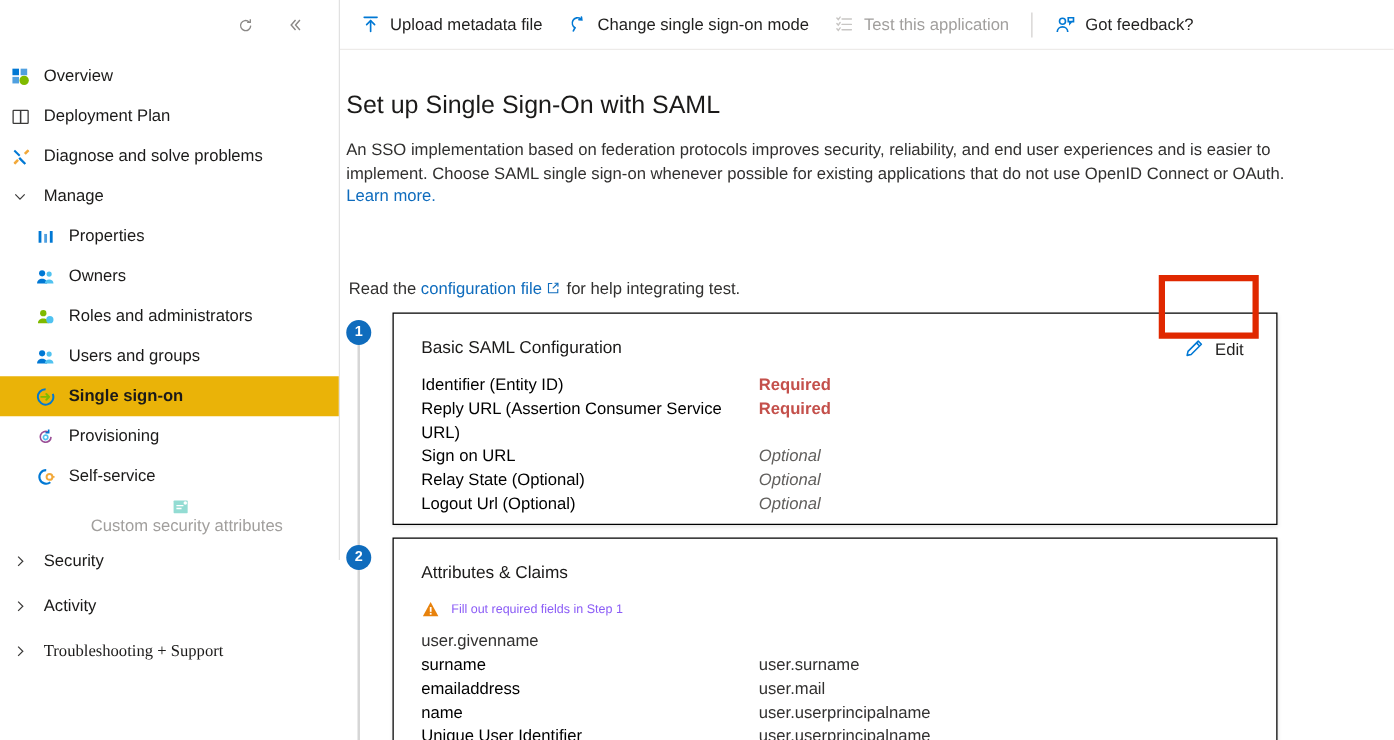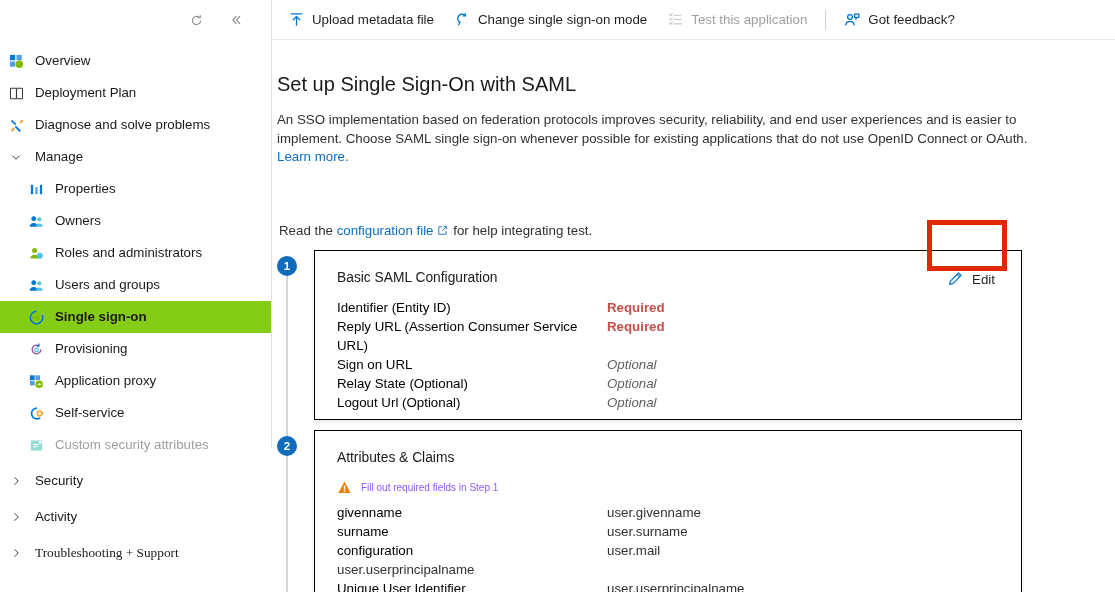--- a/index.html
+++ b/index.html
@@ -56,22 +56,22 @@
     align-items: center;
     height: 32px;
     padding-left: 8px;
     font-size: 13.3px;
     color: #1b1a19;
     cursor: pointer;
     white-space: nowrap;
   }
   .nav-item.level0 { padding-left: 8px; }
   .nav-item.level1 { padding-left: 28px; }
-  .nav-item.selected { background: #84cc16; font-weight: bold; }
-  .nav-item.disabled { color: #a19f9d; cursor: default; }
+  .nav-item.selected { background: #eab308; font-weight: bold; }
+  .nav-item.disabled { color: #a19f9d; cursor: default; flex-direction: column; }
 
   .nav-icon {
     width: 16px;
     height: 16px;
     flex: 0 0 16px;
     margin-right: 11px;
     display: flex;
     align-items: center;
     justify-content: center;
   }
@@ -390,32 +390,20 @@
         <span class="nav-icon">
           <svg width="15" height="15" viewBox="0 0 16 16" fill="none" stroke-width="1.4">
             <path d="M12.6 8a4.6 4.6 0 1 1-2.3-4" stroke="#9b4f96"></path>
             <path d="M10.6 1.6v2.8h-2.7" stroke="#0078d4"></path>
             <circle cx="8" cy="8.4" r="1.9" stroke="#50c2f0"></circle>
           </svg>
         </span>
         <span class="nav-label">Provisioning</span>
       </div>
 
-      <div class="nav-item level1">
-        <span class="nav-icon">
-          <svg width="15" height="15" viewBox="0 0 16 16">
-            <rect x="1" y="1.4" width="5" height="5" fill="#0078d4"></rect>
-            <rect x="6.8" y="1.4" width="5" height="5" fill="#50a0e0"></rect>
-            <rect x="1" y="7.2" width="5" height="5" fill="#50a0e0"></rect>
-            <circle cx="10.8" cy="11" r="4" fill="#7fba00"></circle>
-            <path d="M8.9 11h3.6M11.1 9.6l1.4 1.4-1.4 1.4" stroke="#fff" stroke-width="1" fill="none"></path>
-          </svg>
-        </span>
-        <span class="nav-label">Application proxy</span>
-      </div>
 
       <div class="nav-item level1">
         <span class="nav-icon">
           <svg width="15" height="15" viewBox="0 0 16 16" fill="none">
             <path d="M8.5 2.2a5.8 5.8 0 1 0 3.5 10.4" stroke="#0078d4" stroke-width="1.8"></path>
             <circle cx="11.3" cy="8" r="2.5" fill="none" stroke="#f2a93b" stroke-width="1.7"></circle>
             <path d="M13.4 8h2.2" stroke="#f2a93b" stroke-width="1.7"></path>
           </svg>
         </span>
         <span class="nav-label">Self-service</span>
@@ -577,32 +565,32 @@
               <path d="M8 1.6l6.6 12.2H1.4z" fill="#e8820c"></path>
               <rect x="7.3" y="6" width="1.5" height="4.1" fill="#ffffff"></rect>
               <rect x="7.3" y="11" width="1.5" height="1.5" fill="#ffffff"></rect>
             </svg>
           </span>
           <span>Fill out required fields in Step 1</span>
         </div>
 
         <div class="kv-table" style="padding-top:4px;">
           <div class="kv-row">
-            <span class="kv-key">givenname</span>
             <span class="kv-val">user.givenname</span>
           </div>
           <div class="kv-row">
             <span class="kv-key">surname</span>
             <span class="kv-val">user.surname</span>
           </div>
           <div class="kv-row">
-            <span class="kv-key">configuration</span>
+            <span class="kv-key">emailaddress</span>
             <span class="kv-val">user.mail</span>
           </div>
           <div class="kv-row">
+            <span class="kv-key">name</span>
             <span class="kv-val">user.userprincipalname</span>
           </div>
           <div class="kv-row">
             <span class="kv-key">Unique User Identifier</span>
             <span class="kv-val">user.userprincipalname</span>
           </div>
         </div>
       </div>
 
     </div>

